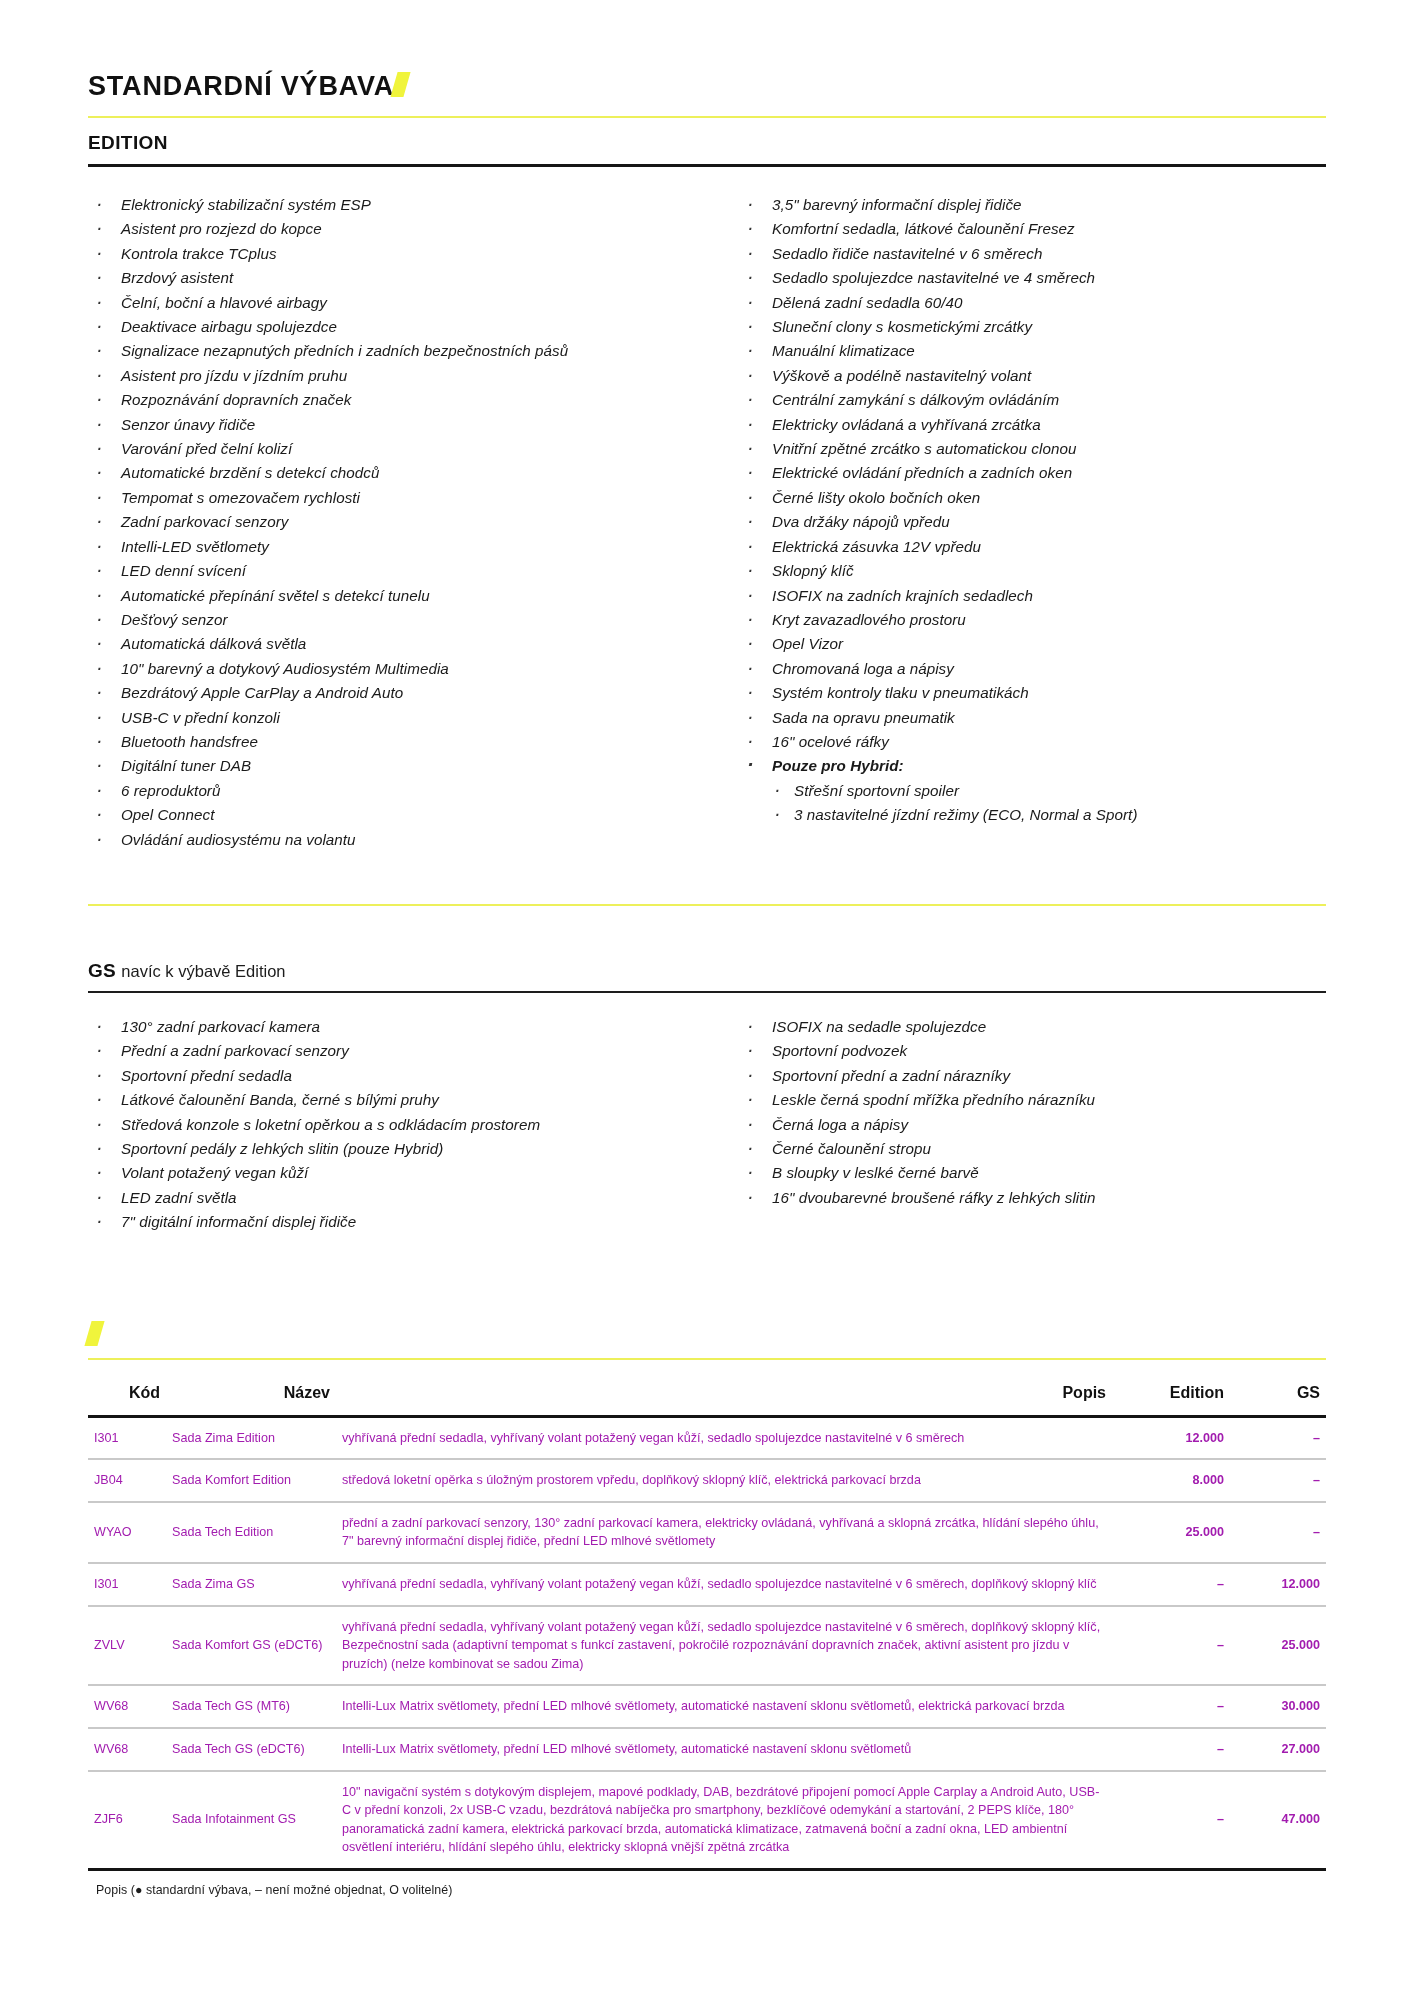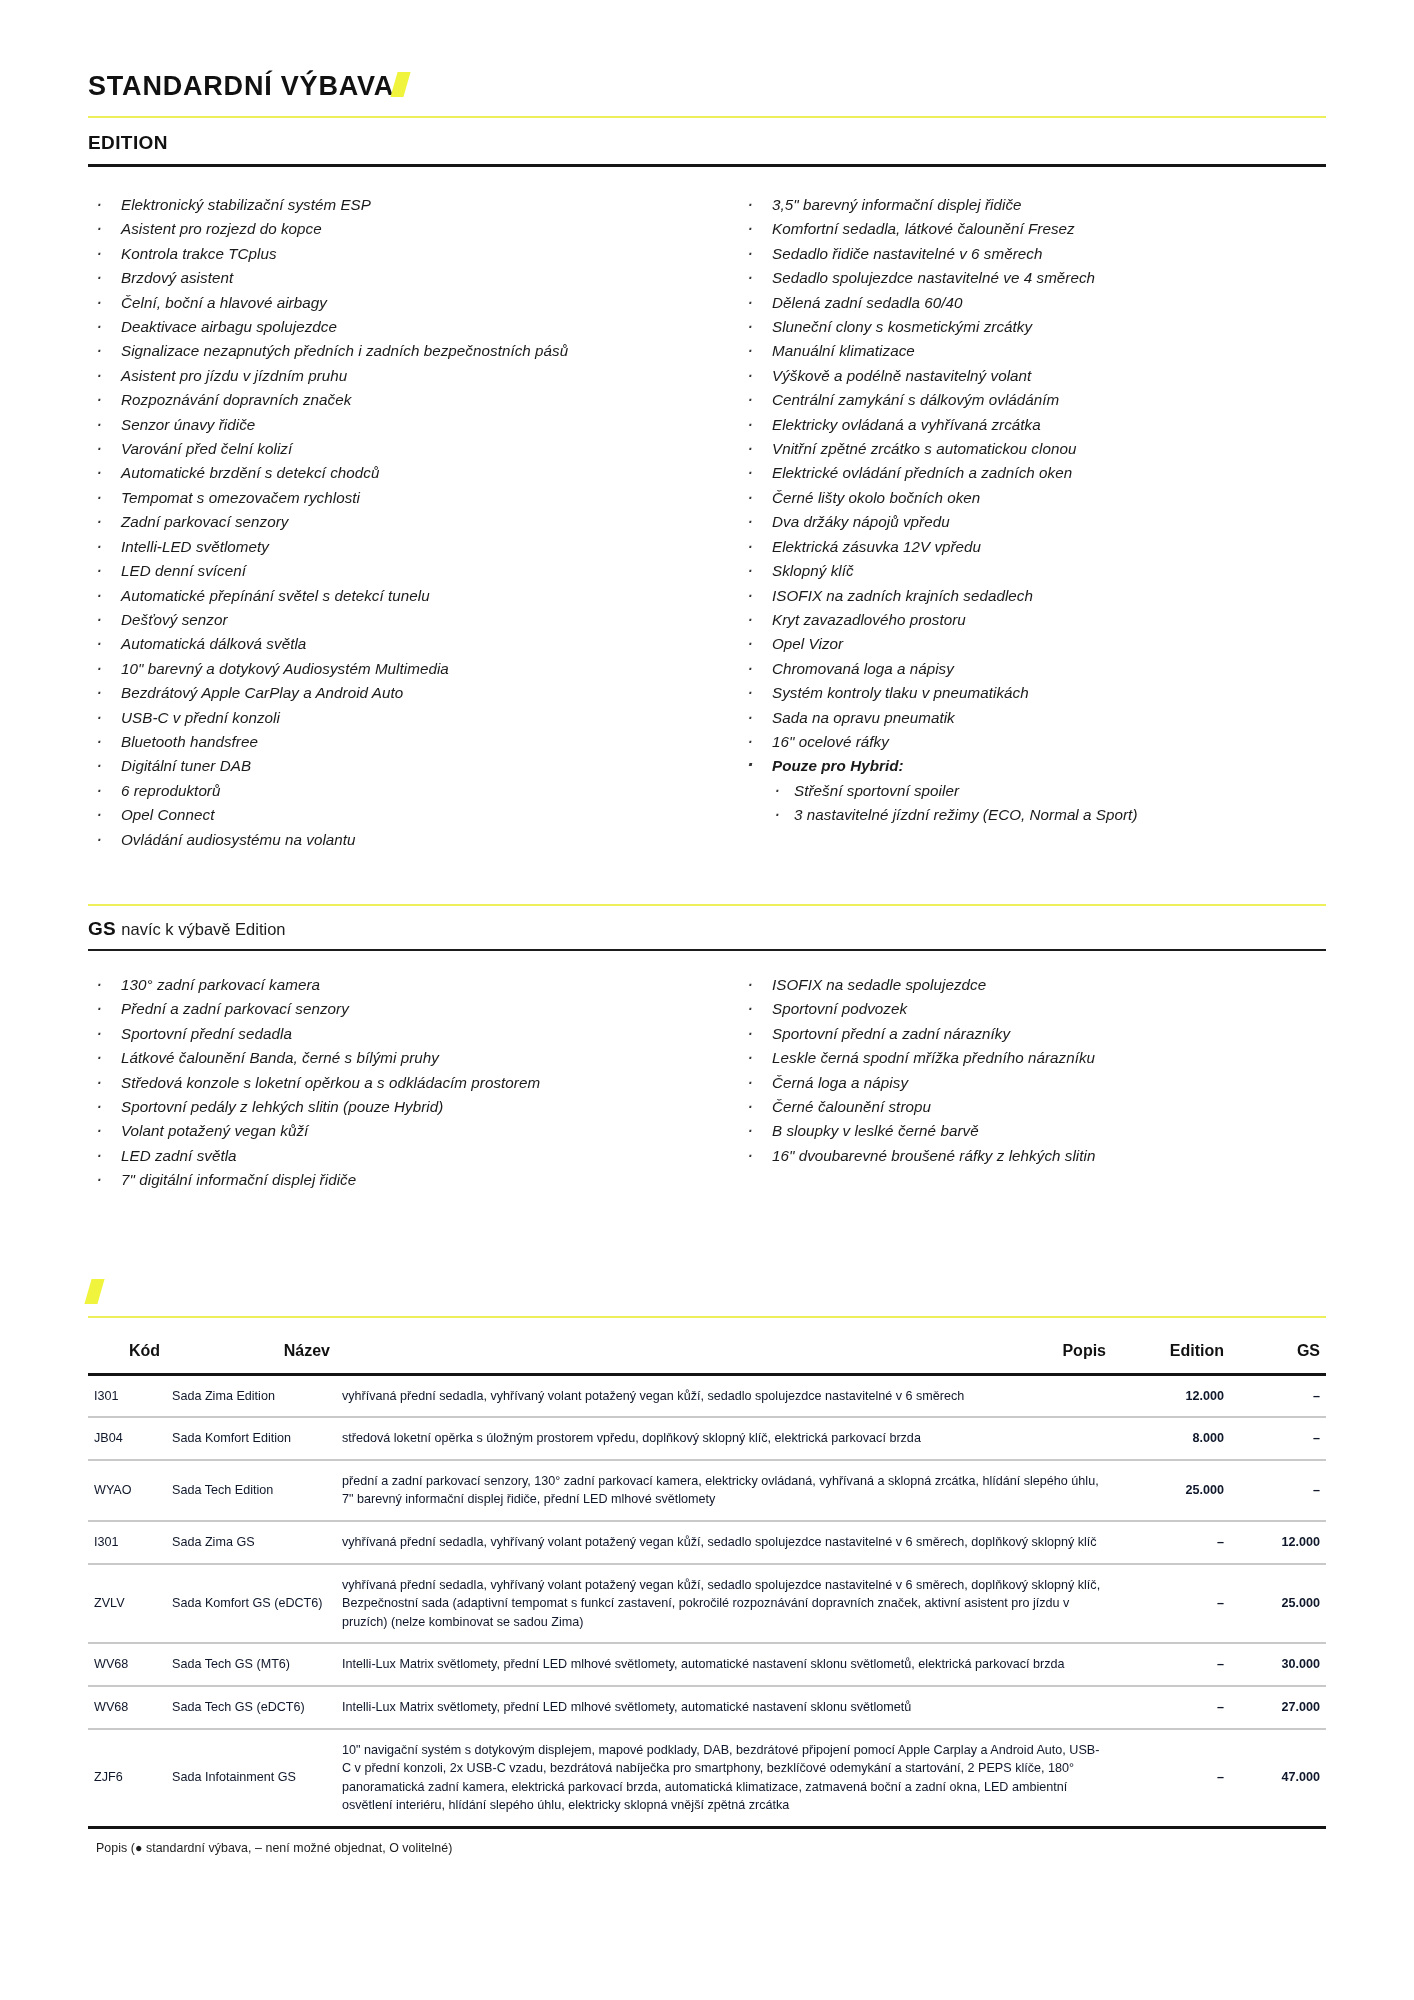--- a/index.html
+++ b/index.html
@@ -67,20 +67,21 @@
     font-size: 19px;
     font-weight: 700;
     letter-spacing: 0.4px;
     padding: 14px 0 10px 0;
     color: #111;
   }
   .trim-head-gs {
     font-size: 19px;
     padding: 12px 0 9px 0;
     color: #111;
+    margin-top: 42px;
   }
   .trim-head-gs b {
     font-weight: 700;
     letter-spacing: 0.3px;
   }
   .trim-head-gs span.sub {
     font-weight: 400;
     font-size: 16.5px;
     color: #1c1c1c;
   }
@@ -166,21 +167,21 @@
     vertical-align: bottom;
   }
   table.sets thead tr {
     border-bottom: 3px solid #141414;
   }
   table.sets td {
     font-size: 12.6px;
     line-height: 18.6px;
     padding: 11px 6px 11px 6px;
     vertical-align: middle;
-    color: #0f172a;
+    color: #a21caf;
     border-bottom: 2px solid #c9c9c9;
   }
   table.sets tbody tr:last-child td {
     border-bottom: 3px solid #141414;
   }
   td.code {
     font-size: 13px;
     text-align: left;
     padding-left: 18px;
     color: #2a2a2a;

